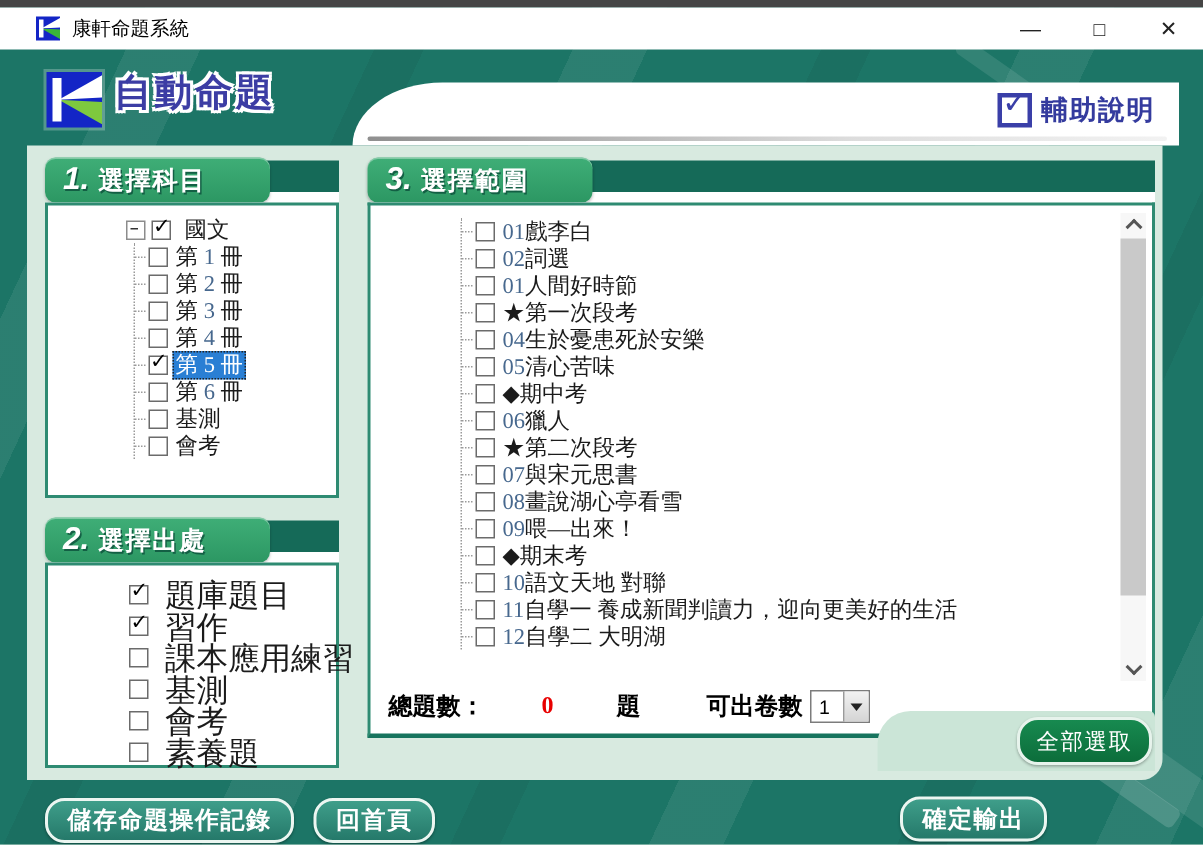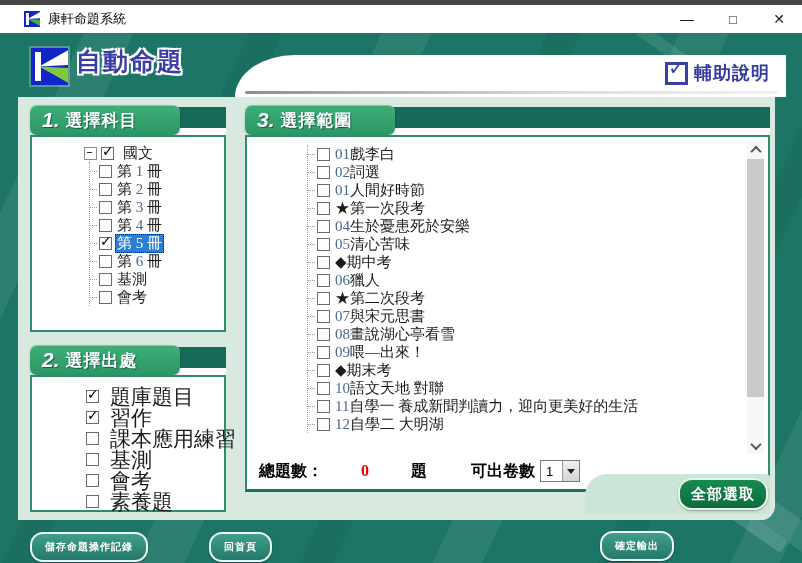--- a/index.html
+++ b/index.html
@@ -122,27 +122,27 @@
   .combo-btn{width:16px;background:linear-gradient(#f2f2f2,#d4d4d4);border-left:1px solid #9a9a9a;
              display:flex;align-items:center;justify-content:center;}
   .combo-arrow{width:0;height:0;border-left:4px solid transparent;border-right:4px solid transparent;
                border-top:5px solid #222;}
 
   
   .range-actions{position:absolute;left:567px;top:377px;width:185px;height:40px;background:#cbe5d7;
                  border-top-left-radius:22px;border-top-right-radius:4px;display:flex;align-items:center;
                  justify-content:flex-end;gap:13px;padding-right:2px;box-sizing:border-box;z-index:3;}
   .btn-green{height:28px;padding:0 11px;border-radius:14px;border:2px solid #e7f3ec;
-             background:linear-gradient(#178a50,#0c6d3b);color:#fff;font-size:15px;font-weight:bold;
+             background:linear-gradient(#178a50,#0c6d3b);color:#fff;font-size:15px;font-weight:normal;
              letter-spacing:1px;display:inline-flex;align-items:center;cursor:pointer;
              box-shadow:0 1px 2px rgba(0,0,0,0.3);}
 
   
   .btn-teal{position:absolute;height:26px;padding:0 13px;border-radius:13px;border:2px solid #ecf6f1;
-            background:linear-gradient(#3f9e8a,#25796a);color:#fff;font-size:10px;font-weight:bold;
+            background:linear-gradient(#3f9e8a,#25796a);color:#fff;font-size:16px;font-weight:bold;
             letter-spacing:1px;display:inline-flex;align-items:center;cursor:pointer;z-index:10;
             box-shadow:0 1px 2px rgba(0,0,0,0.35);}
   #btn-save{left:30px;top:532px;}
   #btn-home{left:209px;top:532px;}
   #btn-confirm{left:600px;top:531px;text-align:center;}
 </style>
 </head>
 <body>
 
 <div class="top-sliver"></div>

